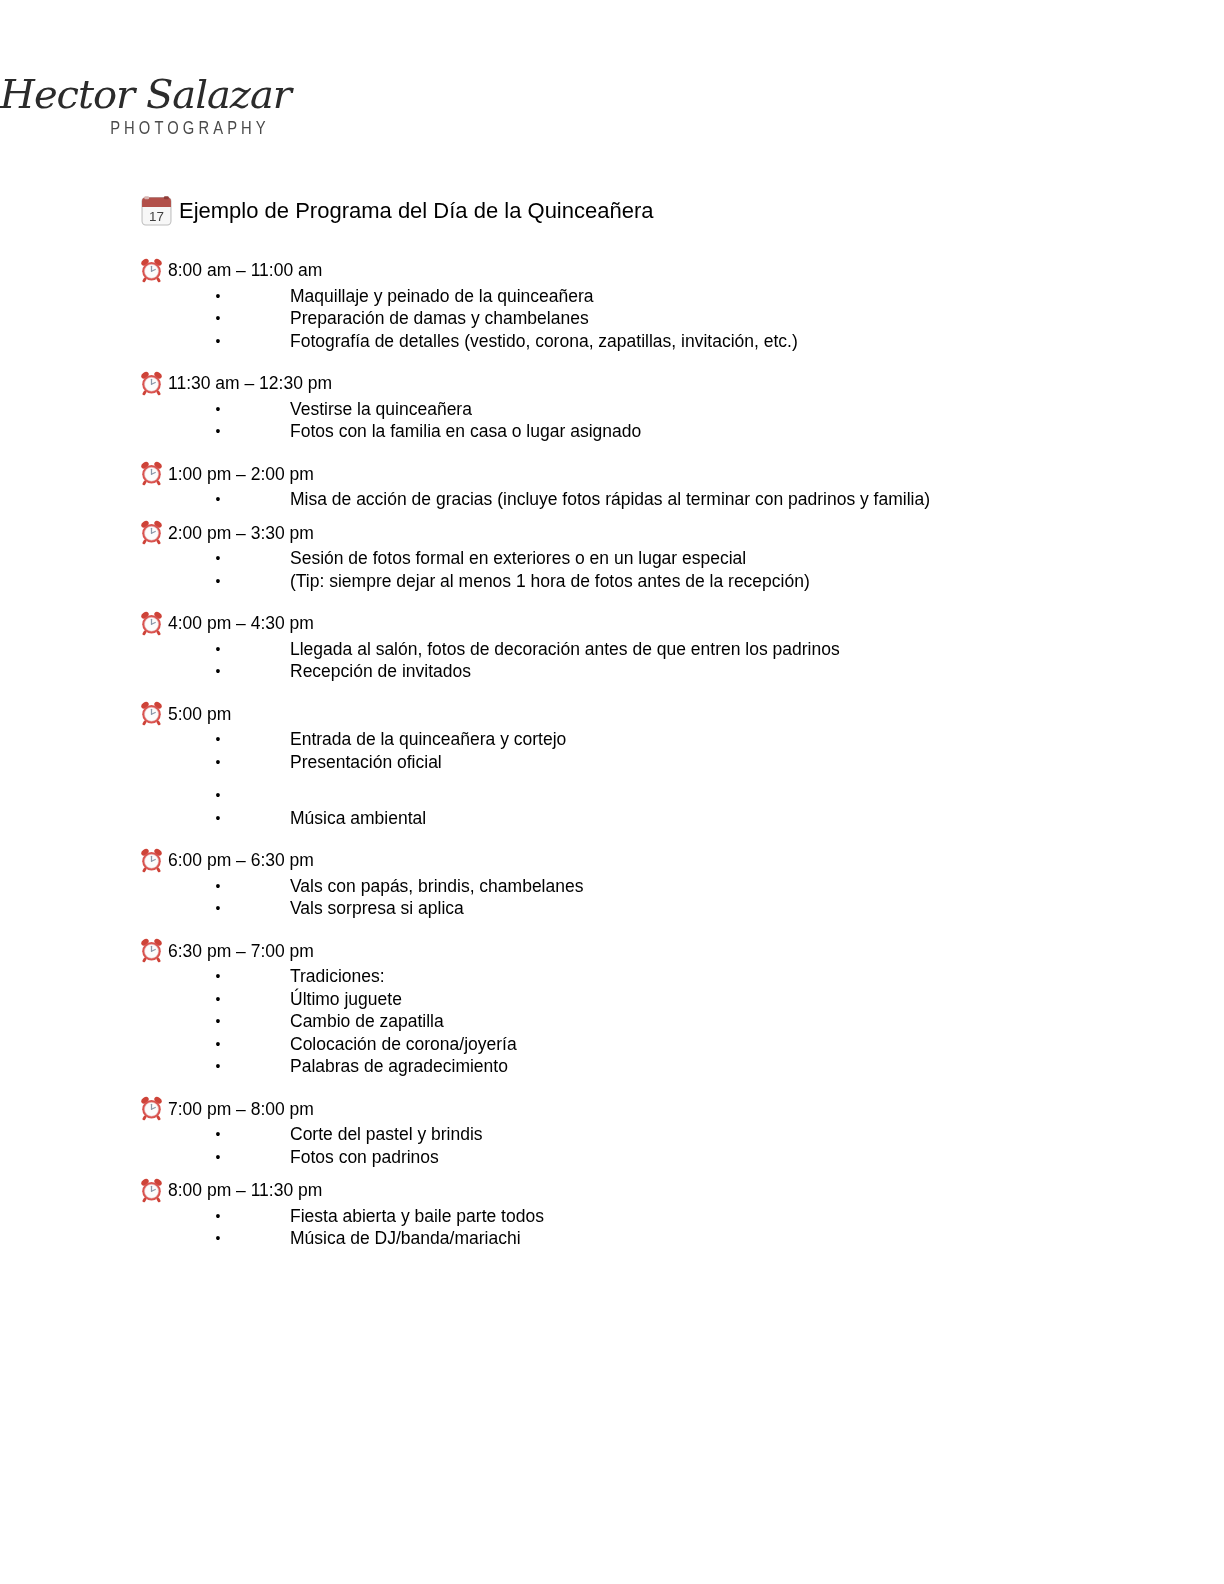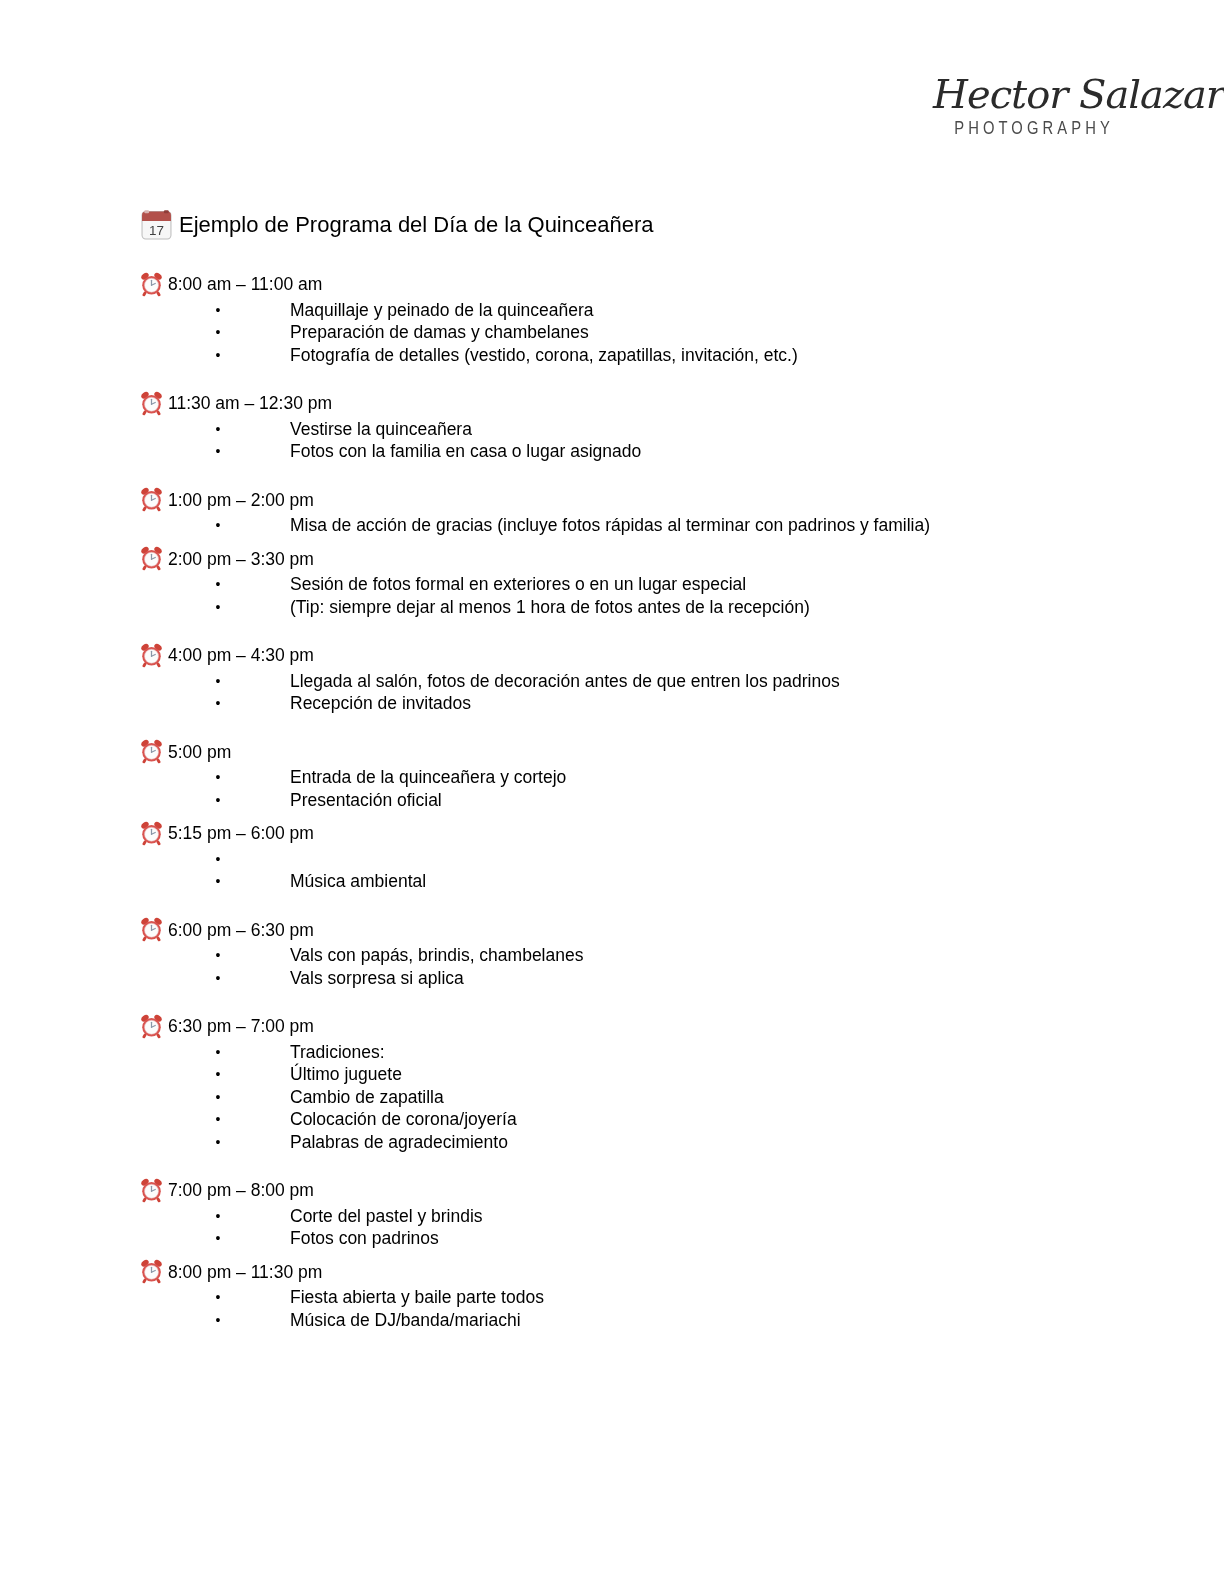--- a/index.html
+++ b/index.html
@@ -14,21 +14,21 @@
     font-size: 17.5px;
     color: #000000;
     overflow: hidden;
     position: relative;
   }
   
   .logo {
     width: 1224px;
     padding-top: 70px;
     height: 96px;
-    text-align: right;
+    text-align: left;
   }
   .logo-script {
     font-family: "DejaVu Serif", serif;
     font-style: italic;
     font-size: 40px;
     line-height: 48px;
     color: #2b2b2b;
     letter-spacing: -1px;
   }
   .logo-sub {
@@ -40,40 +40,40 @@
     transform-origin: center;
     margin-top: 1px;
     font-weight: 500;
   }
   
   .page {
     padding-left: 141px;
     padding-right: 60px;
   }
   .title-row {
-    margin-top: 43px;
+    margin-top: 29px;
     margin-bottom: 33px;
     display: flex;
     align-items: flex-end;
   }
   .cal-icon {
     width: 31px;
     height: 31px;
     flex: none;
     margin-right: 7px;
   }
   .title {
     font-size: 22px;
     font-weight: 400;
     margin: 0;
     line-height: 31px;
   }
   
   .section { margin-top: 11px; }
-  .section.gap { margin-top: 26px; }
+  .section.gap { margin-top: 20px; }
   .time-row {
     display: flex;
     align-items: center;
     height: 22.5px;
     margin-bottom: 3px;
   }
   .clock-icon {
     width: 23px;
     height: 25px;
     flex: none;
@@ -225,26 +225,20 @@
         <div class="bullet-row">
           <span class="dot">•</span>
           <span class="btext">Entrada de la quinceañera y cortejo</span>
         </div>
         <div class="bullet-row">
           <span class="dot">•</span>
           <span class="btext">Presentación oficial</span>
         </div>
       </div>
       <div class="section">
-        <div class="time-row">
-          <svg class="clock-icon" viewBox="0 0 24 26">
-            <use href="#sym-clock" xlink:href="#sym-clock"></use>
-          </svg>
-          <span class="time-text">5:15 pm – 6:00 pm</span>
-        </div>
         <div class="bullet-row">
           <span class="dot">•</span>
         </div>
         <div class="bullet-row">
           <span class="dot">•</span>
           <span class="btext">Música ambiental</span>
         </div>
       </div>
       <div class="section gap">
         <div class="time-row">

